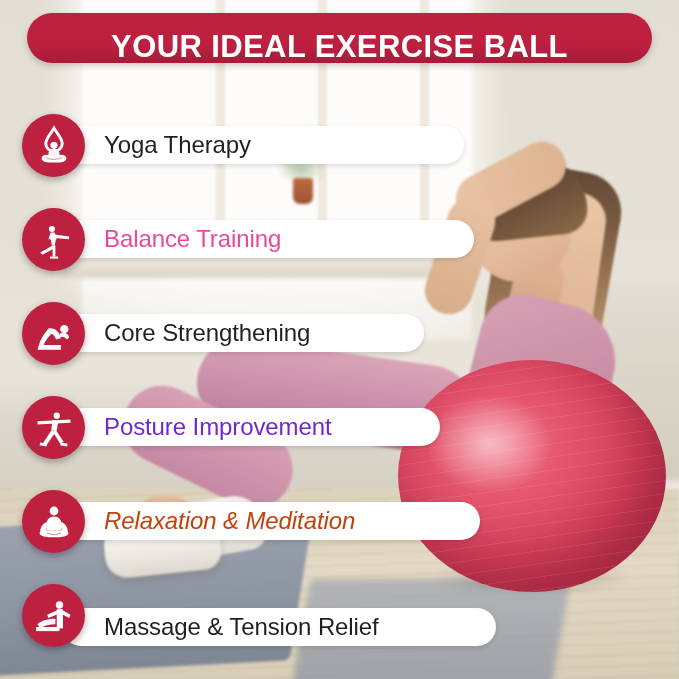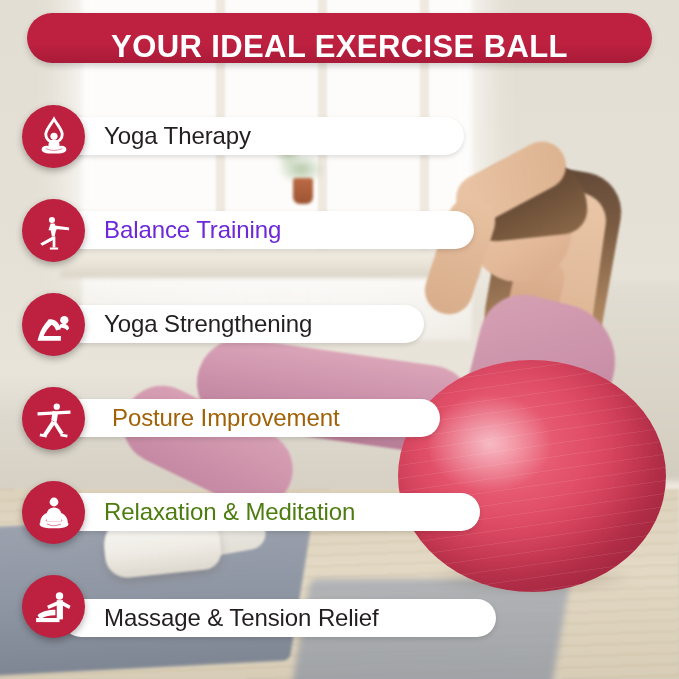--- a/index.html
+++ b/index.html
@@ -278,21 +278,21 @@
     font-weight: bold;
     letter-spacing: 0.4px;
     white-space: nowrap;
     font-family: "Liberation Sans", sans-serif;
     margin-top: 17px;
   }
 
   
   .features {
     position: absolute;
-    left: 0; top: 99px;
+    left: 0; top: 108px;
     width: 679px;
   }
   .feature-row {
     position: relative;
     height: 94px;
   }
   .icon-circle {
     position: absolute;
     left: 22px;
     top: 6px;
@@ -396,76 +396,76 @@
             <path d="M32 36 c-5 0 -8 3 -8 7 l0 4 16 0 0 -4 c0 -4 -3 -7 -8 -7 Z"></path>
             <path d="M14 50 c0 -4 5 -6 9 -5 l18 0 c4 -1 9 1 9 5 0 4 -6 6 -12 6 l-12 0 c-6 0 -12 -2 -12 -6 Z"></path>
             <path d="M20 49 q12 5 24 0" fill="none" stroke="#c4264a" stroke-width="1.4" opacity="0.55"></path>
           </g>
         </svg>
       </div>
     </div>
 
     <div class="feature-row wide">
       <div class="label-pill" style="width: 348px; background: rgb(255, 255, 255);">
-        <span class="label-text" style="color: #6d28d9;">Balance Training</span>
+        <span class="label-text" style="color: #ec4899;">Balance Training</span>
       </div>
       <div class="icon-circle" style="background: rgb(190, 32, 64);">
         <svg width="44" height="44" viewBox="0 0 64 64" aria-hidden="true">
           <g fill="#ffffff">
             <circle cx="29" cy="16" r="4.4"></circle>
             <path d="M27 21 l6 0 3 10 -12 0 Z"></path>
             <path d="M33 24 L54 27 l0 4 -21 -2 Z"></path>
             <path d="M27 30 l8 0 -2 10 -4 0 Z"></path>
             <path d="M30 40 l4 0 0 16 -4 0 Z"></path>
             <path d="M30 40 L12 50 l3 3.5 17 -9 Z"></path>
             <path d="M26 56 l12 0 0 3 -12 0 Z"></path>
           </g>
         </svg>
       </div>
     </div>
 
     <div class="feature-row">
       <div class="label-pill" style="width: 298px; background: rgb(255, 255, 255);">
-        <span class="label-text" style="color: rgb(35, 31, 32);">Yoga Strengthening</span>
+        <span class="label-text" style="color: rgb(35, 31, 32);">Core Strengthening</span>
       </div>
       <div class="icon-circle" style="background: rgb(190, 32, 64);">
         <svg width="44" height="44" viewBox="0 0 64 64" aria-hidden="true">
           <g fill="#ffffff">
             <circle cx="47" cy="25" r="6"></circle>
             <path d="M41 31 c6 -2 12 0 13 6 l-3 3 c-3 -4 -8 -5 -12 -3 Z"></path>
             <path d="M24 24 c-7 8 -12 16 -14 24 l6 2 c3 -8 8 -14 13 -19 Z"></path>
             <path d="M24 24 c8 -2 16 4 18 14 l-7 2 c-2 -7 -7 -10 -12 -9 Z"></path>
             <path d="M10 48 l32 0 0 7 -34 0 Z"></path>
           </g>
         </svg>
       </div>
     </div>
 
     <div class="feature-row">
       <div class="label-pill" style="width: 314px; background: rgb(255, 255, 255);">
-        <span class="label-text" style="color: #a16207; margin-left: 8px;">Posture Improvement</span>
+        <span class="label-text" style="color: #6d28d9;">Posture Improvement</span>
       </div>
       <div class="icon-circle" style="background: rgb(190, 32, 64);">
         <svg width="44" height="44" viewBox="0 0 64 64" aria-hidden="true">
           <g fill="#ffffff">
             <circle cx="36" cy="14" r="4.6"></circle>
             <path d="M8 21 L56 21 l0 4.6 -48 0 Z" transform="rotate(-3 32 23)"></path>
             <path d="M30 20 l8 2 -2 14 -8 -2 Z"></path>
             <path d="M29 34 L16 54 l5 3 13 -19 Z"></path>
             <path d="M34 34 L46 52 l-5 3 -11 -18 Z"></path>
             <path d="M12 53 l10 2 -1 4 -10 -2 Z"></path>
             <path d="M42 53 l10 2 -1 4 -10 -2 Z"></path>
           </g>
         </svg>
       </div>
     </div>
 
     <div class="feature-row">
       <div class="label-pill" style="width: 354px; background: rgb(255, 255, 255);">
-        <span class="label-text" style="color: #4d7c0f;">Relaxation &amp; Meditation</span>
+        <span class="label-text" style="color: #c2410c; font-style: italic;">Relaxation &amp; Meditation</span>
       </div>
       <div class="icon-circle" style="background: rgb(190, 32, 64);">
         <svg width="44" height="44" viewBox="0 0 64 64" aria-hidden="true">
           <g fill="#ffffff">
             <circle cx="32" cy="16" r="6.4"></circle>
             <path d="M32 24 c-7 0 -11 5 -11 12 l0 8 22 0 0 -8 c0 -7 -4 -12 -11 -12 Z"></path>
             <path d="M21 32 c-6 3 -9 8 -9 13 l7 1 c1 -4 3 -7 6 -9 Z"></path>
             <path d="M43 32 c6 3 9 8 9 13 l-7 1 c-1 -4 -3 -7 -6 -9 Z"></path>
             <path d="M11 48 c0 -4 6 -5 10 -4 l22 0 c4 -1 10 0 10 4 0 4 -7 6 -13 6 l-16 0 c-6 0 -13 -2 -13 -6 Z"></path>
             <path d="M22 48 q10 5 20 0" fill="none" stroke="#c4264a" stroke-width="1.5" opacity="0.55"></path>

